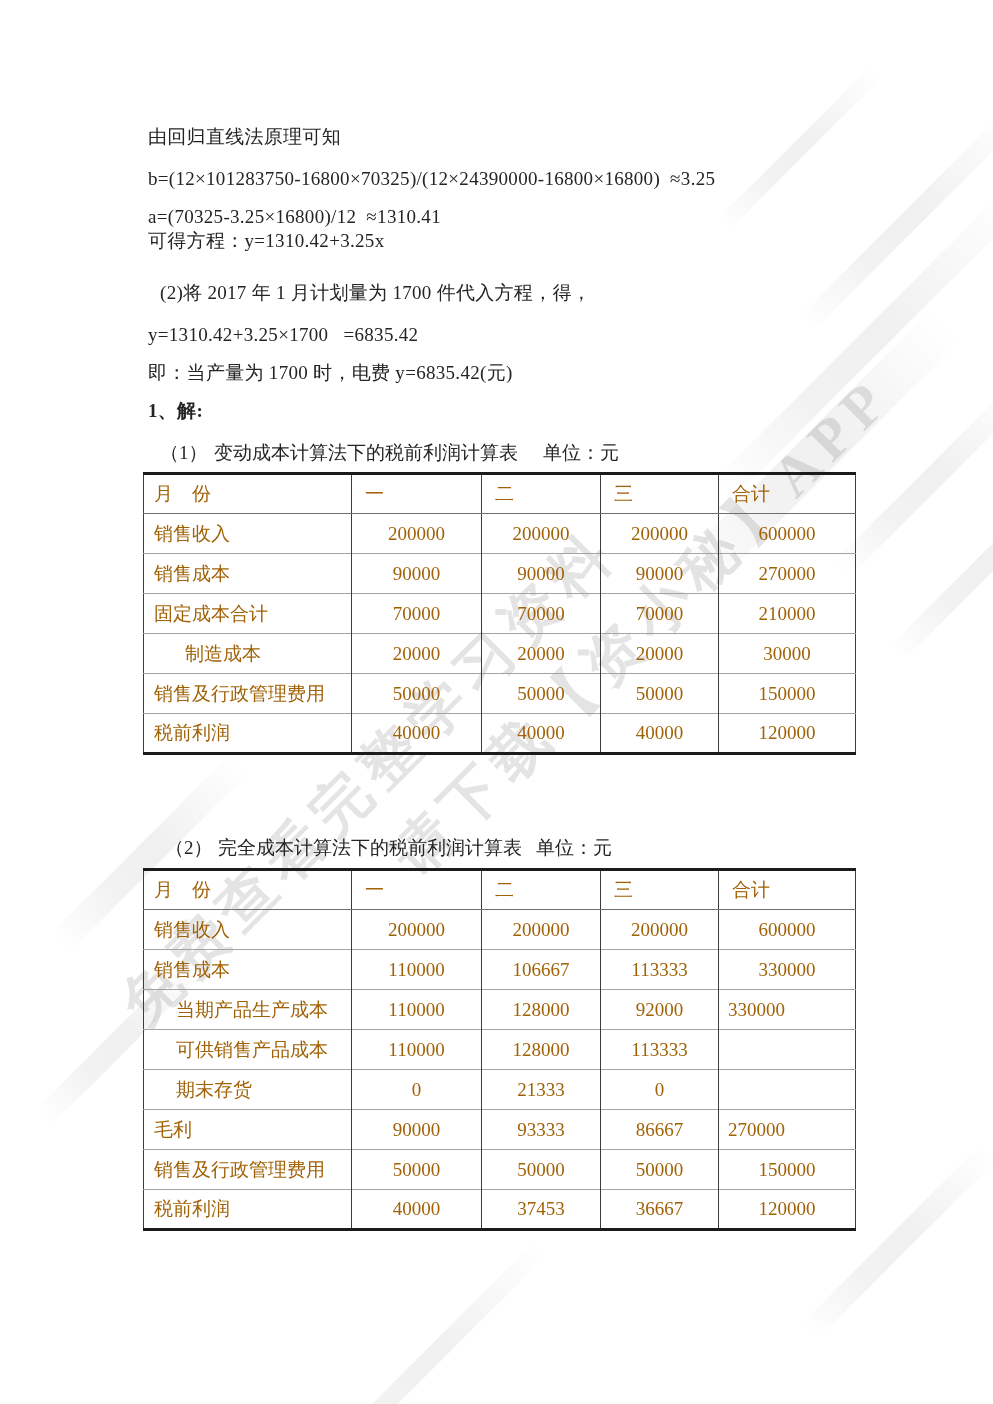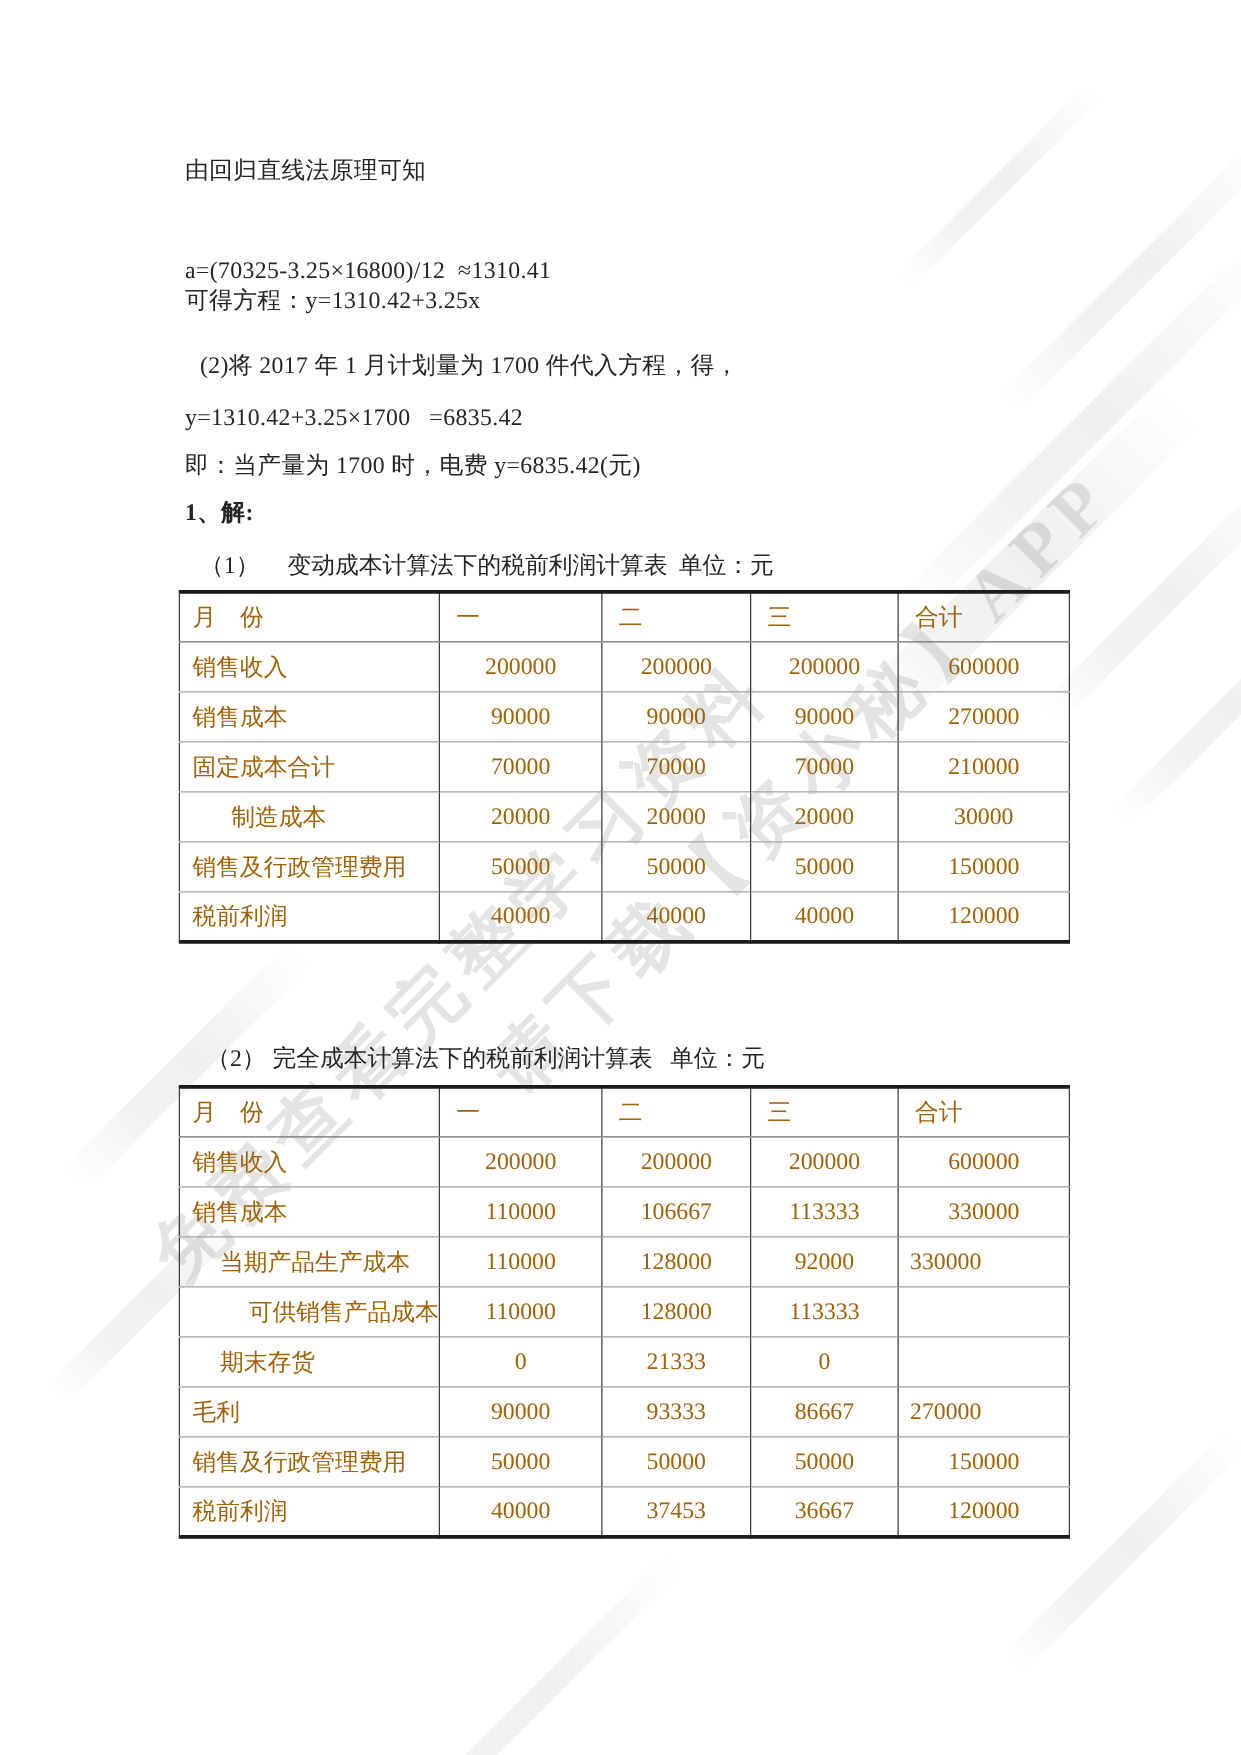--- a/index.html
+++ b/index.html
@@ -94,30 +94,31 @@
     <div class="streak" style="left:10px;top:1030px;width:220px;height:22px;"></div>
     <div class="streak" style="left:770px;top:1230px;width:260px;height:22px;"></div>
     <div class="streak" style="left:270px;top:1350px;width:320px;height:18px;"></div>
     <div class="wm" id="wm1" style="left:104px;top:987px;">免费查看完整学习资料</div>
     <div class="wm" id="wm2" style="left:376px;top:838px;">请下载【资小秘】APP</div>
   </div>
 
   <div class="content">
 
     <div class="ln" style="top:124px;">由回归直线法原理可知</div>
+    <div class="ln" style="top:166px;">b=(12×101283750-16800×70325)/(12×24390000-16800×16800)  ≈3.25</div>
     <div class="ln" style="top:204px;">a=(70325-3.25×16800)/12  ≈1310.41</div>
     <div class="ln" style="top:228px;">可得方程：y=1310.42+3.25x</div>
     <div class="ln" style="top:280px;left:160px;">(2)将 2017 年 1 月计划量为 1700 件代入方程，得，</div>
     <div class="ln" style="top:322px;">y=1310.42+3.25×1700   =6835.42</div>
     <div class="ln" style="top:360px;">即：当产量为 1700 时，电费 y=6835.42(元)</div>
     <div class="ln bold" style="top:398px;">1、解:</div>
 
     <div class="cap-row" style="top:440px;">
       <span class="cap-idx" style="left:160px;">（1）</span>
-      <span class="cap-text" style="left:230px;">变动成本计算法下的税前利润计算表</span>
+      <span class="cap-text" style="left:214px;">变动成本计算法下的税前利润计算表</span>
       <span class="cap-unit" style="left:543px;">单位：元</span>
     </div>
 
     <div class="tbl-wrap" id="t1" style="top:472px;">
         <table class="ftable">
           <colgroup>
             <col style="width: 208px;">
             <col style="width: 130px;">
             <col style="width: 119px;">
             <col style="width: 118px;">
@@ -219,21 +220,21 @@
               <td class="num">330000</td>
             </tr>
             <tr>
               <td class="lbl" style="padding-left: 32px;">当期产品生产成本</td>
               <td class="num">110000</td>
               <td class="num">128000</td>
               <td class="num">92000</td>
               <td class="num left">330000</td>
             </tr>
             <tr>
-              <td class="lbl" style="padding-left: 32px; text-align: right;">可供销售产品成本</td>
+              <td class="lbl" style="padding-left: 32px;">可供销售产品成本</td>
               <td class="num">110000</td>
               <td class="num">128000</td>
               <td class="num">113333</td>
               <td class="num"></td>
             </tr>
             <tr>
               <td class="lbl" style="padding-left: 32px;">期末存货</td>
               <td class="num">0</td>
               <td class="num">21333</td>
               <td class="num">0</td>

